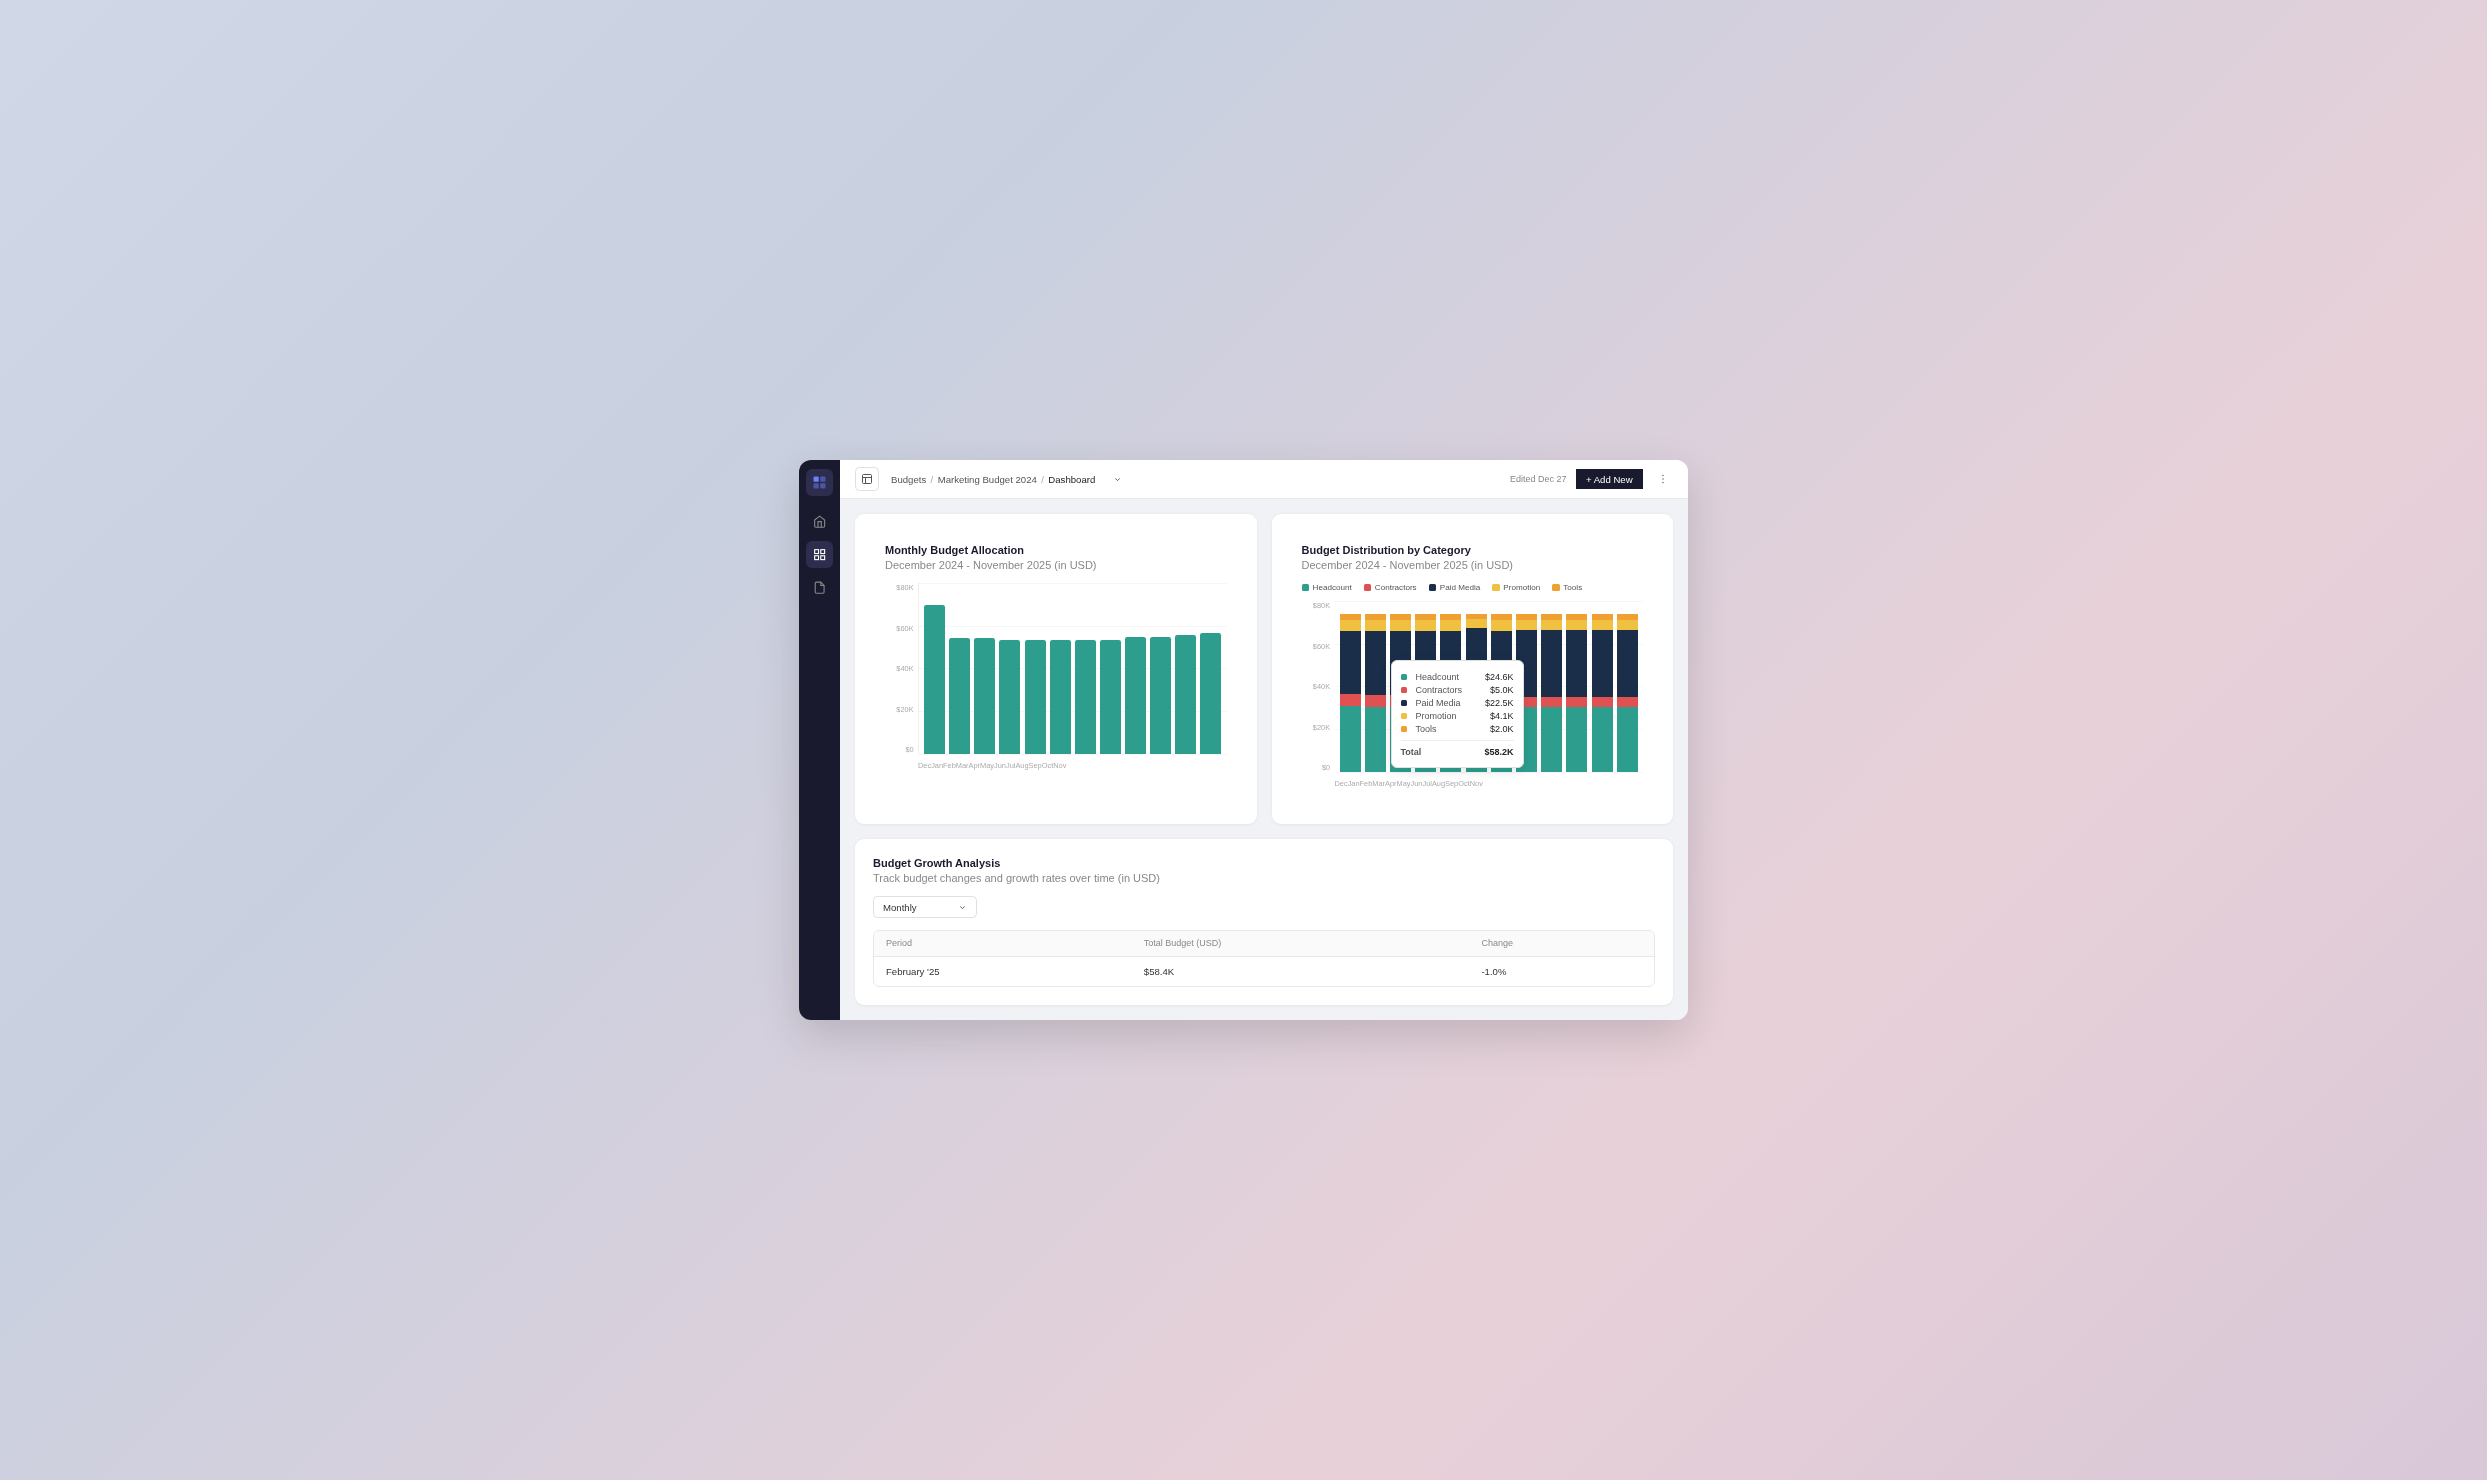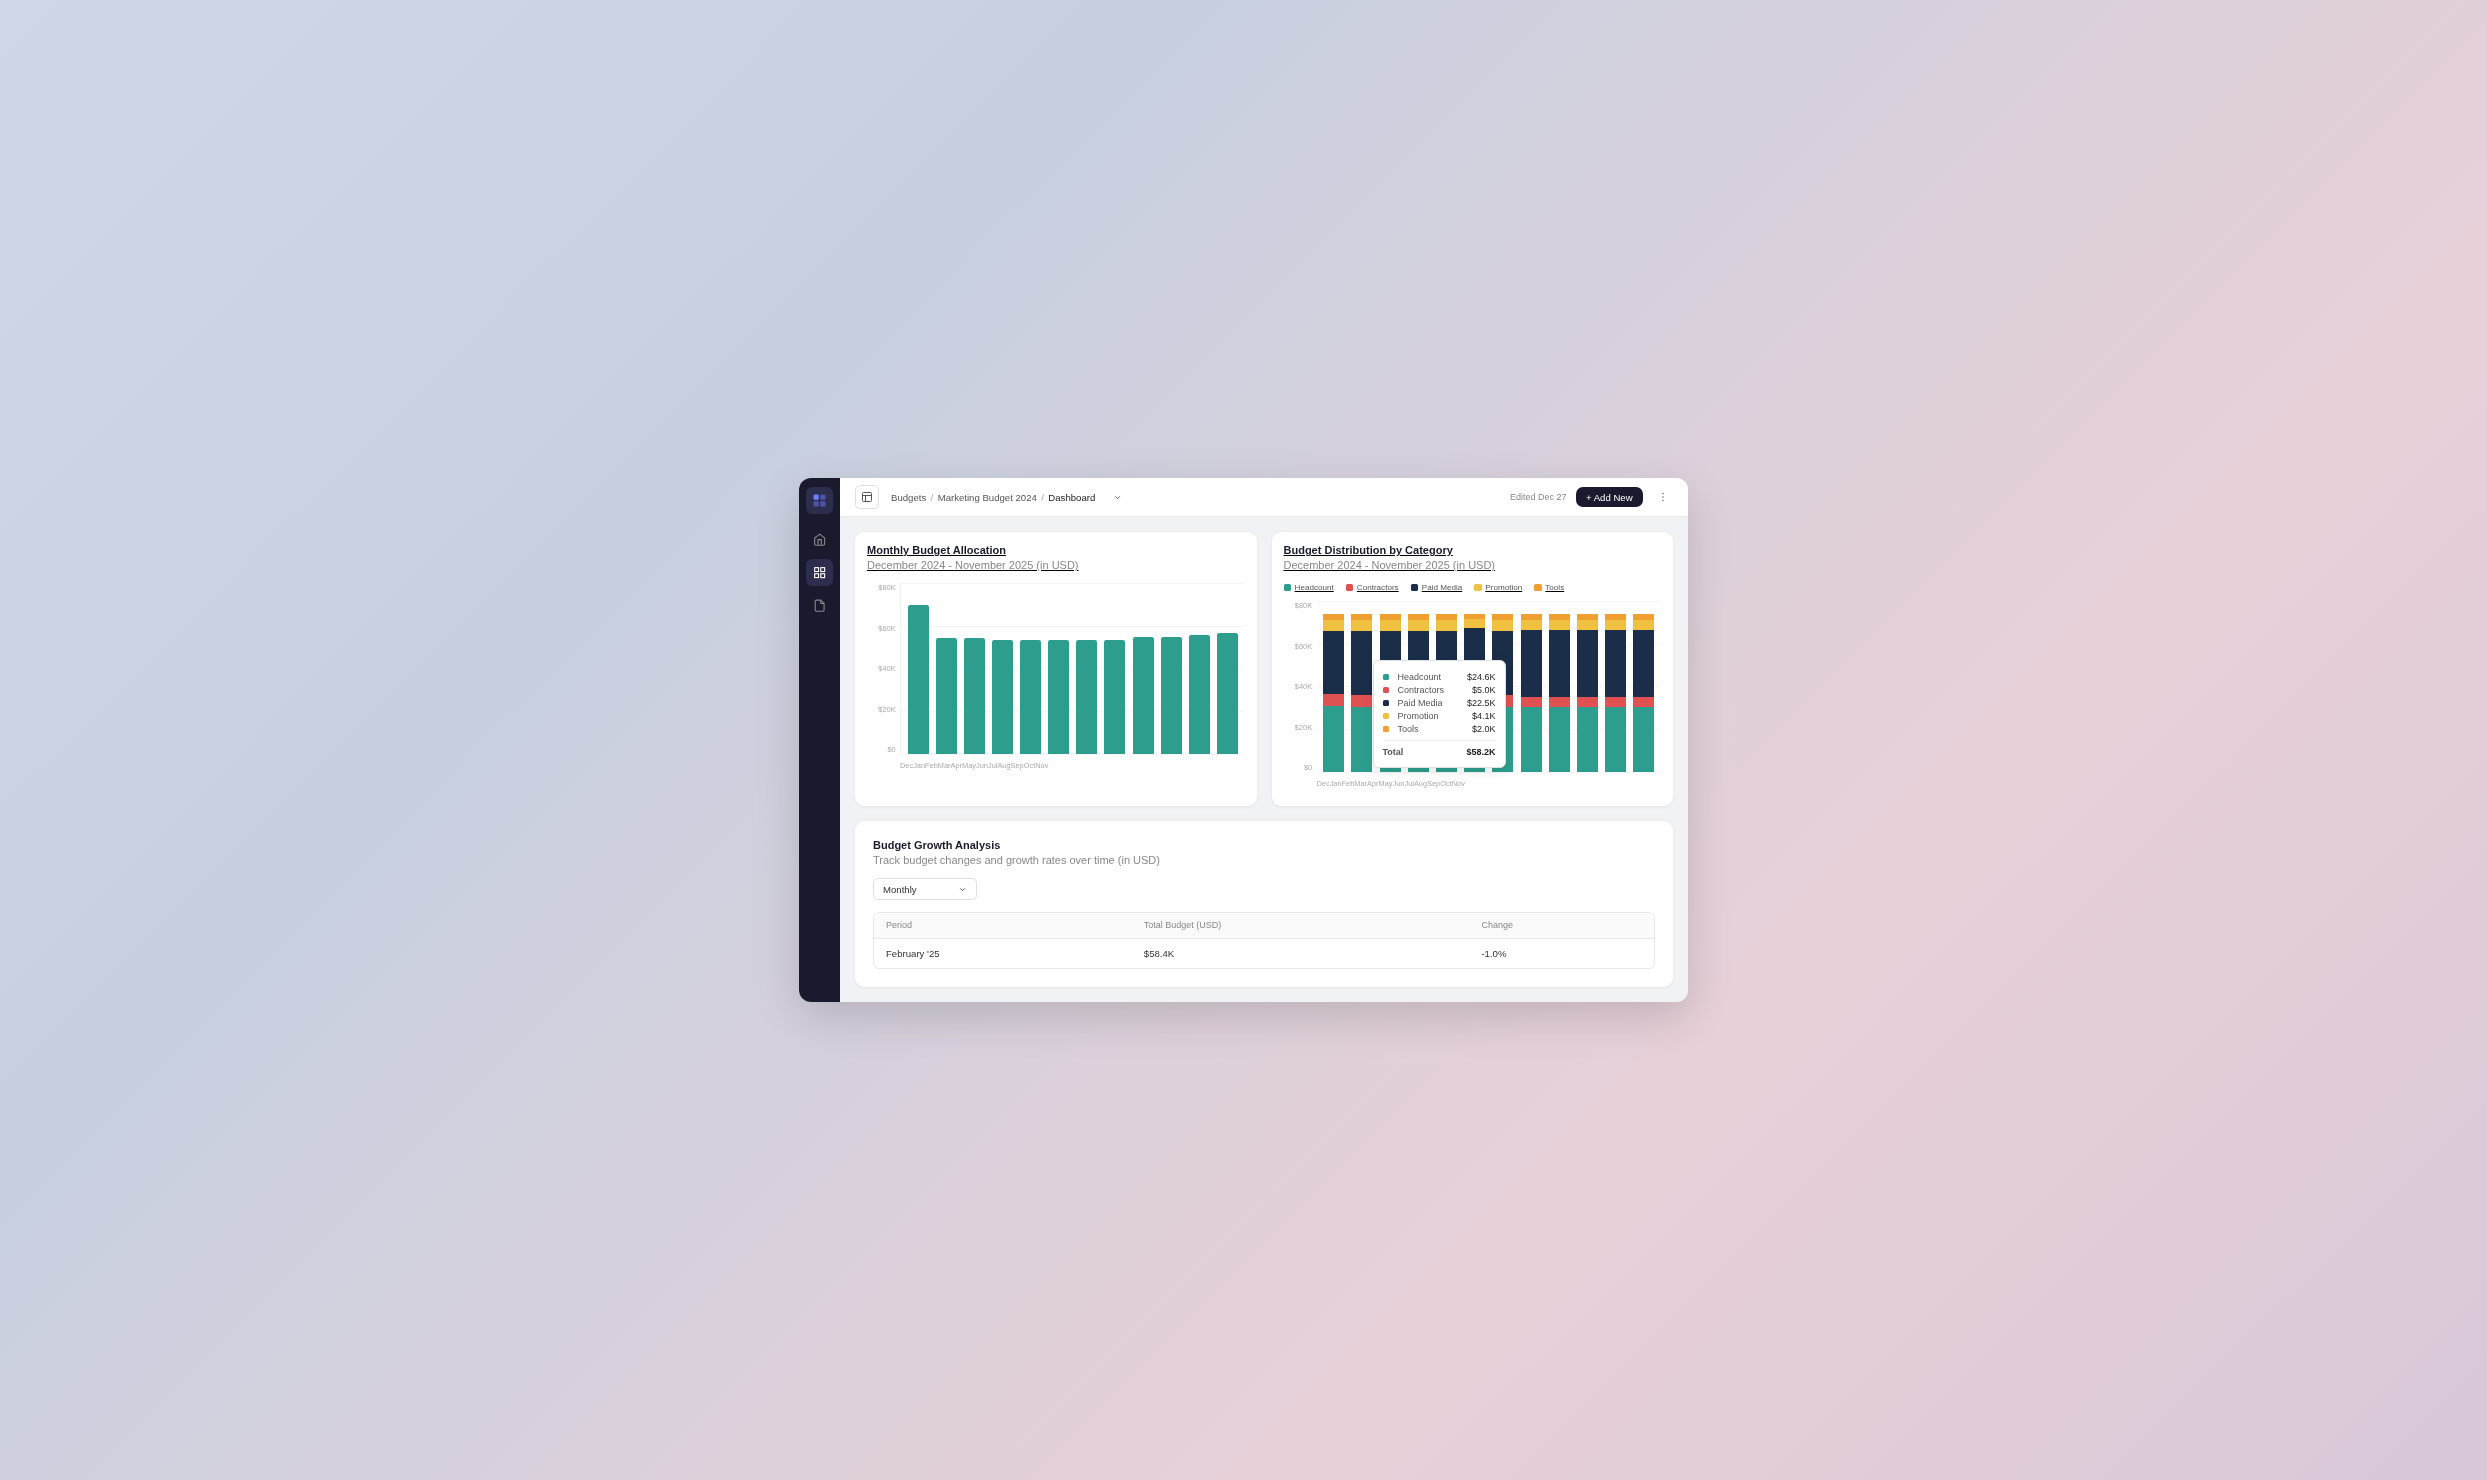--- a/index.html
+++ b/index.html
@@ -106,21 +106,21 @@
     .header-right {
       display: flex;
       align-items: center;
       gap: 9px;
     }
     .edited-label { font-size: 9px; color: #888; }
     .add-new-btn {
       background: #1a1a2e;
       color: white;
       border: none;
-      border-radius: 7px;
+      border-radius: 0;
       padding: 4.4px 10.4px;
       font-size: 9.6px;
       cursor: pointer;
       display: flex;
       align-items: center;
       gap: 4.4px;
     }
     .more-btn {
       width: 21px;
       height: 21px;
@@ -140,23 +140,22 @@
     }
     
     .cards-row {
       display: grid;
       grid-template-columns: 1fr 1fr;
       gap: 15px;
     }
     .card {
       background: white;
       border-radius: 9px;
-      padding: 12px;
+      padding: 30px;
       box-shadow: 0 0.7px 3px rgba(0,0,0,0.06);
-      text-decoration: underline;
     }
     .card-title {
       font-size: 11px;
       font-weight: 600;
       color: #1a1a2e;
       margin-bottom: 3px;
     }
     .card-subtitle {
       font-size: 11px;
       color: #888;

